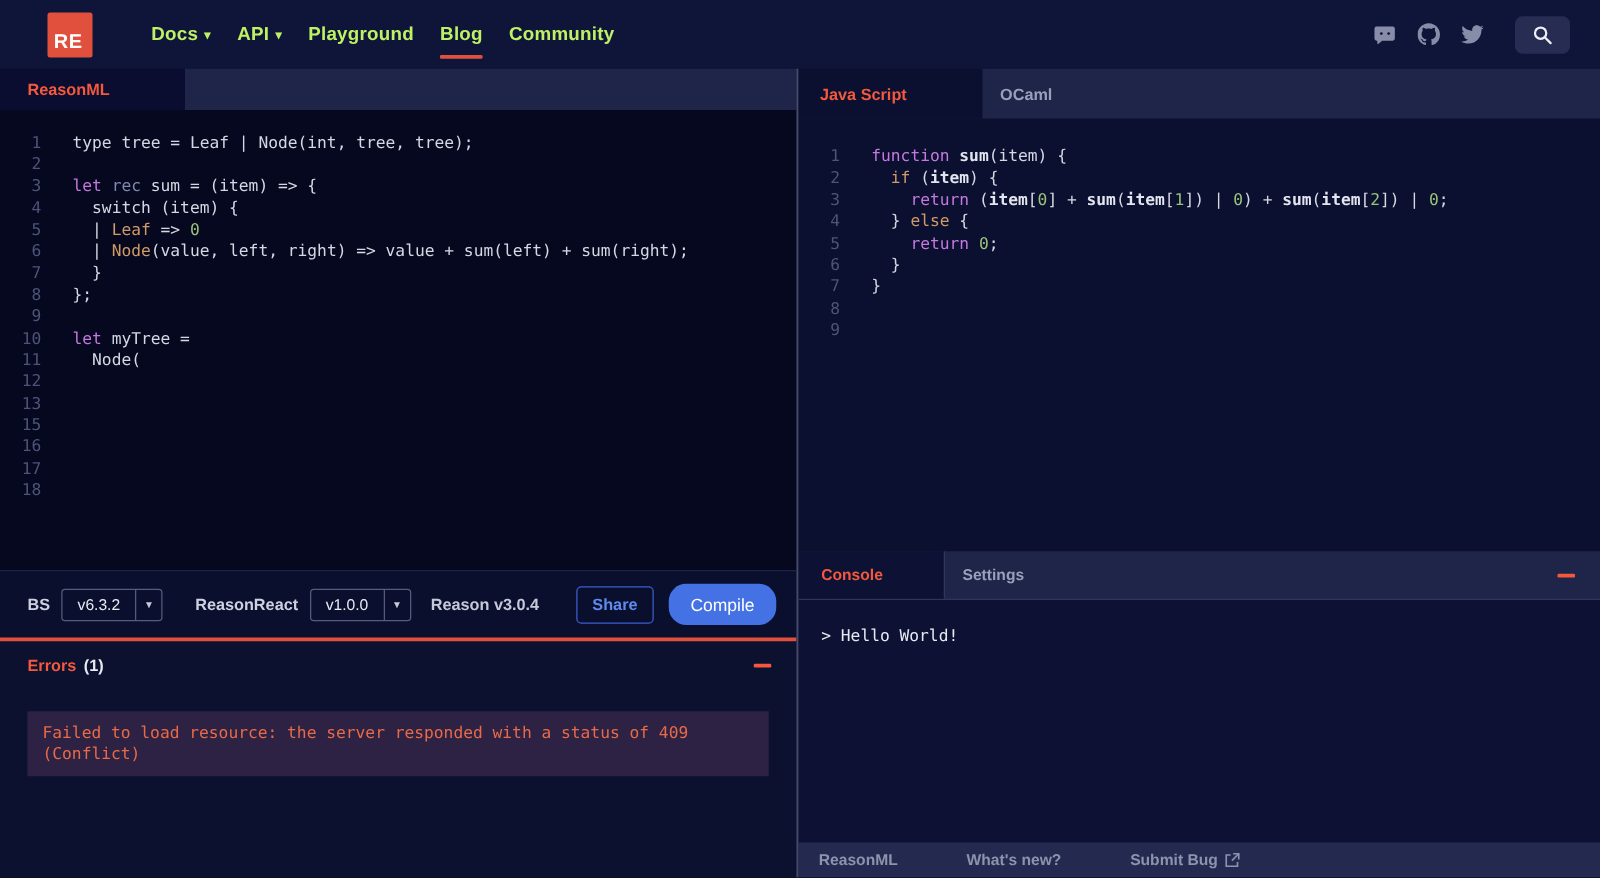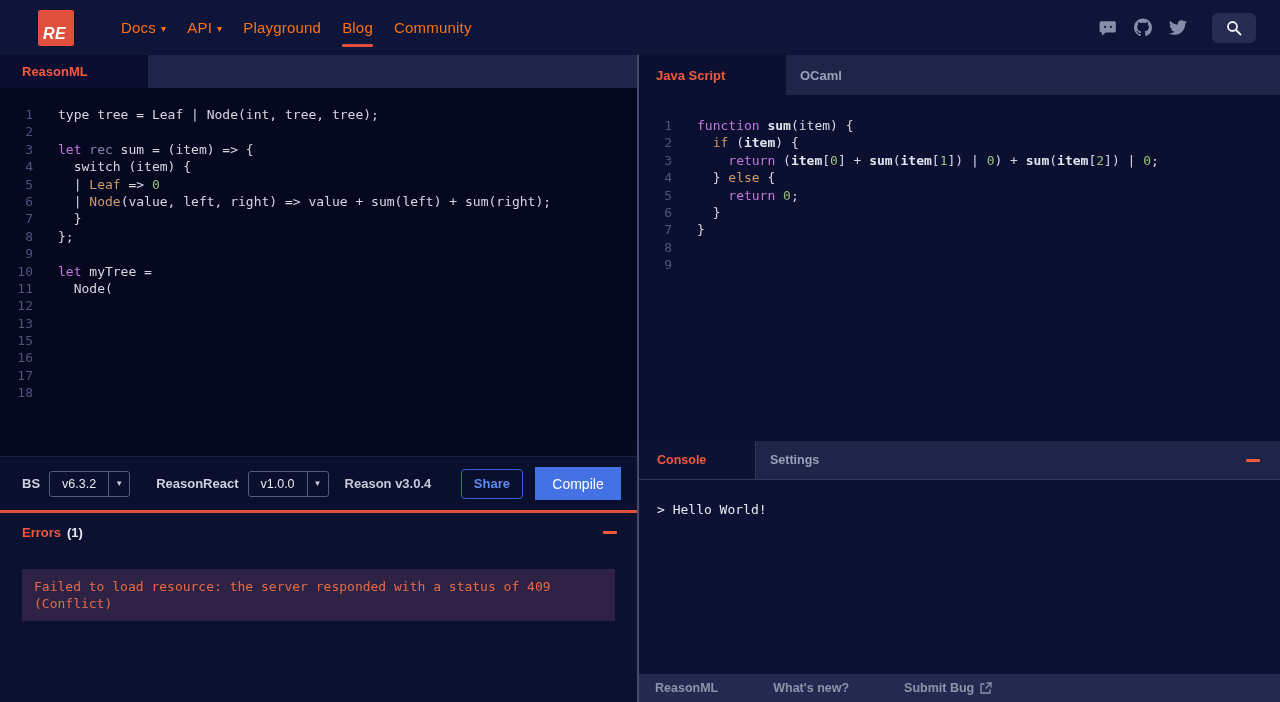--- a/index.html
+++ b/index.html
@@ -3,23 +3,23 @@
 <meta charset="utf-8">
 <style>
   * { margin:0; padding:0; box-sizing:border-box; }
   html,body { width:1280px; height:702px; overflow:hidden; }
   body { background:#0a0f2e; font-family:"Liberation Sans", sans-serif; }
   .app { width:1280px; height:702px; display:flex; flex-direction:column; }
 
   
   .navbar { height:55px; background:#0f1439; display:flex; align-items:center; padding:0 24px; flex:none; }
   .logo { width:36px; height:36px; margin-left:14px; background:#e0503c; border-radius:2px; display:flex; align-items:flex-end; padding:0 0 3px 5px; }
-  .logo span { color:#ffffff; font-weight:bold; font-size:16px; letter-spacing:.5px;font-style:italic; }
+  .logo span { color:#ffffff; font-weight:bold; font-size:16px; letter-spacing:.5px; }
   .nav-menu { display:flex; gap:21px; margin-left:47px; align-items:center; }
-  .nav-item { color:#f97316; font-size:15px; font-weight:normal; letter-spacing:.2px; position:relative; cursor:pointer; padding:4px 0; }
+  .nav-item { color:#bef264; font-size:15px; font-weight:bold; letter-spacing:.2px; position:relative; cursor:pointer; padding:4px 0; }
   .nav-item .chev { font-size:10px; margin-left:5px; position:relative; top:-1px; }
   .nav-item.active::after { content:""; position:absolute; left:0; right:0; bottom:-7px; height:3px; background:#e0503c; border-radius:1px; }
   .nav-right { margin-left:auto; display:flex; align-items:center; gap:17px; }
   .nav-icon { width:18px; height:18px; display:flex; align-items:center; justify-content:center; cursor:pointer; }
   .nav-icon svg { fill:#878da8; }
   .search-btn { width:44px; height:30px; margin-left:8px; background:#272c52; border-radius:6px; display:flex; align-items:center; justify-content:center; cursor:pointer; }
 
   
   .main { flex:1; display:flex; min-height:0; }
   .left-col { width:639px; flex:none; display:flex; flex-direction:column; border-right:2px solid #454a68; }
@@ -49,21 +49,21 @@
 
   
   .toolbar { height:54px; flex:none; background:#0a0f2e; border-top:1px solid #1c2147; display:flex; align-items:center; padding:0 16px 0 22px; }
   .tb-label { color:#cdd1e0; font-size:13px; font-weight:bold; }
   .select { display:flex; align-items:stretch; border:1px solid #565b7c; border-radius:3px; height:26px; margin-left:9px; cursor:pointer; }
   .select .val { display:flex; align-items:center; padding:0 12px; color:#e8eaf2; font-size:12.5px; }
   .select .arrow { display:flex; align-items:center; justify-content:center; width:21px; border-left:1px solid #565b7c; color:#c6c9d8; font-size:8px; }
   .rr-label { margin-left:26px; }
   .reason-version { margin-left:16px; color:#c6c9d8; font-size:13px; font-weight:bold; }
   .share-btn { margin-left:auto; height:30px; padding:0 12px; background:transparent; border:1px solid #3a5fd0; border-radius:4px; color:#5f8bf0; font-size:13px; font-weight:bold; cursor:pointer; font-family:"Liberation Sans",sans-serif; }
-  .compile-btn { margin-left:12px; height:33px; width:86px; background:#4472e4; border:none; border-radius:0; color:#ffffff; font-size:14px; cursor:pointer; font-family:"Liberation Sans",sans-serif; }
+  .compile-btn { margin-left:12px; height:33px; width:86px; background:#4472e4; border:none; border-radius:14px; color:#ffffff; font-size:14px; cursor:pointer; font-family:"Liberation Sans",sans-serif; }
 
   
   .errors-panel { height:192px; flex:none; background:#0c1130; border-top:3px solid #e0503c; }
   .panel-header { display:flex; align-items:center; padding:12px 20px 8px 22px; }
   .errors-title { color:#f4593d; font-size:13px; font-weight:bold; }
   .errors-count { color:#e8eaf2; font-size:13px; font-weight:bold; margin-left:6px; }
   .dash { width:14px; height:3px; background:#f4593d; border-radius:1px; margin-left:auto; cursor:pointer; }
   .error-box { margin:21px 22px 0 22px; background:#2d2244; padding:9px 12px; font-family:"DejaVu Sans Mono", monospace; font-size:13px; line-height:17px; color:#e96a47; }
 
   

